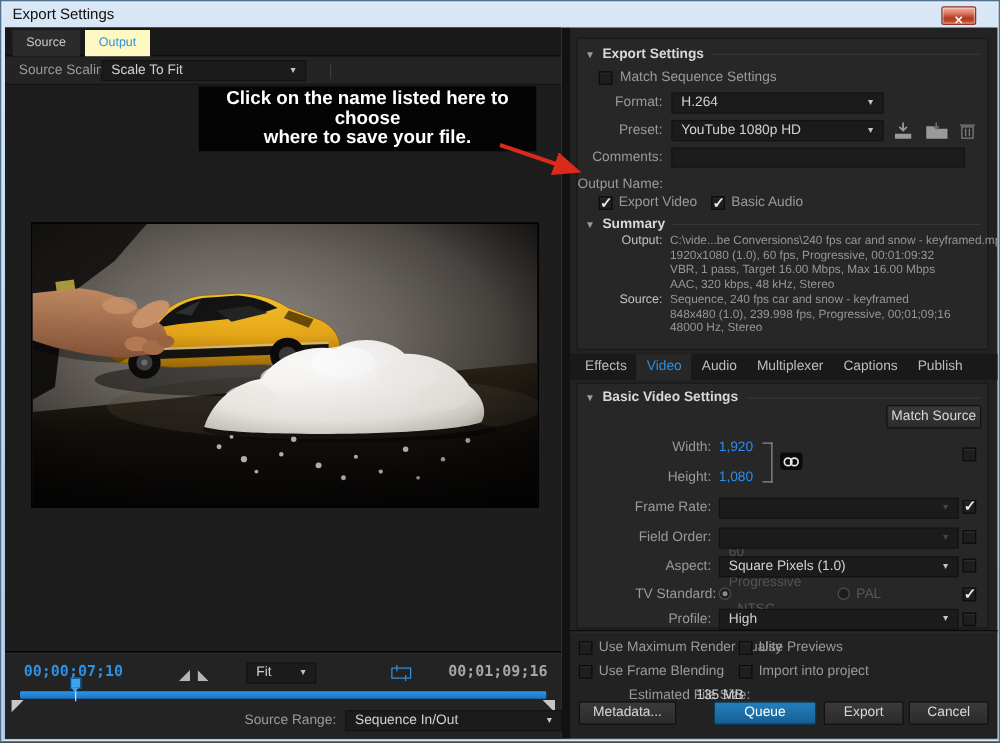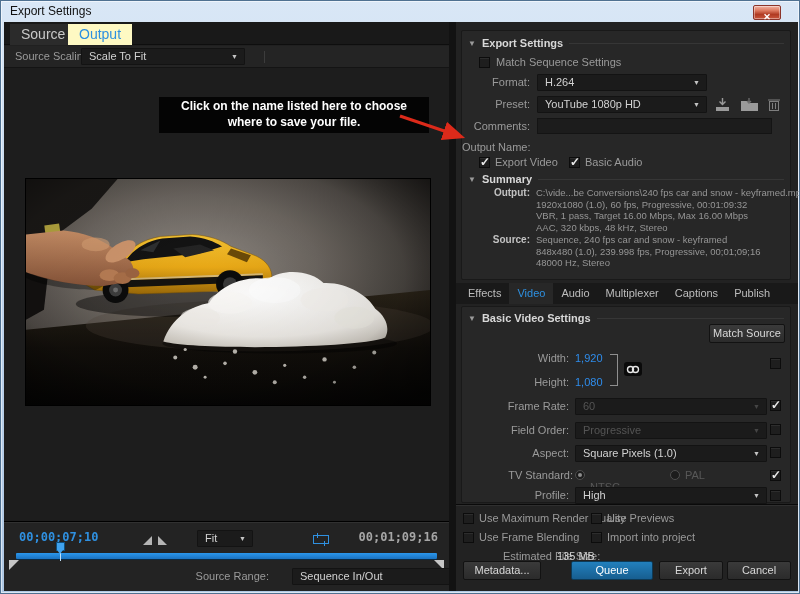--- a/index.html
+++ b/index.html
@@ -13,21 +13,21 @@
     background:linear-gradient(#f2b5a5,#dd7a60 35%,#b03a22 65%,#c9573d);
     border:1px solid #8c352a; border-radius:2px; text-align:center;
     box-shadow:inset 0 0 0 1px rgba(255,255,255,.4); cursor:pointer; }
   .close-btn span { font-size:9px; font-weight:bold; color:#fff; line-height:13px; }
 
   .left-panel  { position:absolute; left:3px; top:21px; width:445px; height:569px; background:#202020; }
   .panel-gap   { position:absolute; left:448px; top:21px; width:7px; height:569px; background:#121212; }
   .right-panel { position:absolute; left:455px; top:21px; width:342px; height:569px; background:#222222; }
 
   .lp-tabs { position:absolute; left:0; top:0; width:100%; height:23px; background:#191919; border-bottom:1px solid #0e0e0e; }
-  .tab { position:absolute; top:2px; height:21px; line-height:21px; font-size:14px; padding:0 11px; cursor:pointer; }
+  .tab { position:absolute; top:2px; height:21px; line-height:21px; font-size:10px; padding:0 11px; cursor:pointer; }
   .tab.inactive { left:6px; background:#2b2b2b; color:#c9c9c9; }
   .tab.active   { left:64px; background:#fef9c3; color:#2e90e0; }
 
   .lp-scaling { position:absolute; left:0; top:24px; width:100%; height:22px; background:#242424; border-bottom:1px solid #141414; }
   .vsep { position:absolute; left:260px; top:5px; width:1px; height:12px; background:#3c3c3c; }
 
   .preview { position:absolute; left:0; top:46px; width:100%; height:453px; background:#1d1d1d; }
   .video-frame { position:absolute; left:21px; top:110px; width:406px; height:228px; border:1px solid #000; background:#000; }
   .video-frame svg { display:block; width:100%; height:100%; }
 
@@ -44,21 +44,21 @@
   .ph-line { position:absolute; left:56px; top:29px; width:1px; height:10px; background:#bfe0f8; }
   .end-l { position:absolute; left:5px;   top:38px; width:10px; height:10px; background:#c6c6c6; clip-path:polygon(0 0,100% 0,0 100%); }
   .end-r { position:absolute; left:430px; top:38px; width:10px; height:10px; background:#c6c6c6; clip-path:polygon(0 0,100% 0,100% 100%); }
 
   .label { position:absolute; font-size:11px; color:#9a9a9a; white-space:nowrap; }
   .rlabel { text-align:right; }
   .blue { color:#2e8ceb; }
   .dd { position:absolute; height:17px; background:#1b1b1b; border:1px solid #131313; border-radius:1px; cursor:pointer; }
   .dd .dd-text { position:absolute; left:7px; top:0; line-height:15px; font-size:11px; color:#d2d2d2; white-space:nowrap; }
   .dd .dd-arrow { position:absolute; right:6px; top:0; line-height:15px; font-size:7px; color:#c4c4c4; }
-  .dd.disabled .dd-text { color:#545454; } .dd.disabled .dd-arrow { color:#454545; }
+  .dd.disabled .dd-text { color:#545454;margin-top:36px; } .dd.disabled .dd-arrow { color:#454545; }
 
   .checkbox { position:absolute; width:11px; height:11px; background:#1e1e1e; border:1px solid #0c0c0c;
               box-shadow:inset 0 1px 0 rgba(255,255,255,.07); cursor:pointer; }
   .checkbox .check { position:absolute; left:0; top:-3px; font-size:12px; font-weight:bold; color:#e9e9e9; }
   .radio { position:absolute; width:10px; height:10px; border:1px solid #4e4e4e; border-radius:50%; background:#1c1c1c; cursor:pointer; }
   .radio.sel::after { content:""; position:absolute; left:2px; top:2px; width:4px; height:4px; border-radius:50%; background:#8c8c8c; }
   .dim { color:#585858; }
 
   .group { position:absolute; background:#272727; border:1px solid #191919; border-radius:2px; }
   .ghead { position:absolute; display:flex; align-items:center; gap:6px; }
@@ -66,36 +66,36 @@
   .ghead .ht { font-size:11px; font-weight:bold; color:#d8d8d8; white-space:nowrap; }
   .ghead .hline { flex:1; height:1px; background:#363636; }
 
   .field { position:absolute; background:#1c1c1c; border:1px solid #141414; cursor:text; }
   .link { position:absolute; font-size:11px; color:#48a3e0; text-decoration:underline; background:#0e3a5e; padding:0 4px 1px; white-space:nowrap; cursor:pointer; }
 
   .tabs2 { position:absolute; left:0; top:261px; width:342px; height:21px; background:#191919; display:flex; padding-left:4px; }
   .t2 { height:21px; line-height:21px; font-size:11px; color:#bdbdbd; padding:0 8px; cursor:pointer; }
   .t2.active { background:#272727; color:#2e90e0; }
 
-  .sum-label { position:absolute; width:68px; text-align:right; font-size:10px; font-weight:bold; color:#c2c2c2; }
+  .sum-label { position:absolute; width:68px; text-align:right; font-size:10px; font-weight:normal; color:#c2c2c2; }
   .sum-lines { position:absolute; left:74px; width:256px; font-size:9.5px; color:#969696; line-height:11.5px; white-space:nowrap; }
 
   .bracket { position:absolute; left:148px; top:47px; width:8px; height:32px;
              border-top:1px solid #8f8f8f; border-right:1px solid #8f8f8f; border-bottom:1px solid #8f8f8f; }
   .chain { position:absolute; left:162px; top:55px; width:18px; height:14px; background:#0a0a0a; border-radius:3px;
            display:flex; align-items:center; justify-content:center; cursor:pointer; }
 
   .btn { position:absolute; height:19px; line-height:17px; background:linear-gradient(#3a3a3a,#2b2b2b);
          border:1px solid #121212; border-radius:2px; color:#d8d8d8; font-size:11px; text-align:center; cursor:pointer; }
   .btn.primary { background:linear-gradient(#2280bd,#175e90); border-color:#0d3a57; color:#fff; }
 
   .footer { position:absolute; left:0; top:482px; width:342px; height:87px; border-top:1px solid #0a0a0a; box-shadow:inset 0 1px 0 #2f2f2f; }
 
-  .annotation { position:absolute; left:158px; top:96px; width:270px; z-index:40; background:#040404;
-                color:#fff; font-size:12px; font-weight:600; line-height:15.5px; text-align:center; padding:2px 0 3px; }
+  .annotation { position:absolute; left:158px; top:68px; width:270px; z-index:40; background:#040404;
+                color:#fff; font-size:15px; font-weight:600; line-height:15.5px; text-align:center; padding:2px 0 3px; }
   .arrow-overlay { position:absolute; left:0; top:0; z-index:50; pointer-events:none; }
   .icon-btn { position:absolute; cursor:pointer; }
 </style>
 </head>
 <body>
 
 <div class="win">
 
   <span class="title">Export Settings</span>
   <div class="close-btn">
@@ -230,21 +230,21 @@
             <line x1="12.5" y1="8" x2="12.5" y2="13" stroke="#2f90e0"></line>
           </svg>
       </div>
       <span class="tc dur">00;01;09;16</span>
       <div class="track"></div>
       <div class="ph-line"></div>
       <div class="playhead"></div>
       <div class="end-l"></div>
       <div class="end-r"></div>
       <div class="label rlabel" style="left:100px;top:48px;width:165px;">Source Range:</div>
-      <div class="dd" style="left:288px;top:46px;width:174px;">
+      <div class="dd" style="left:272px;top:46px;width:174px;">
         <span class="dd-text">Sequence In/Out</span>
         <span class="dd-arrow">▼</span>
       </div>
     </div>
   </div>
 
   <div class="panel-gap"></div>
 
   <div class="right-panel">
 

